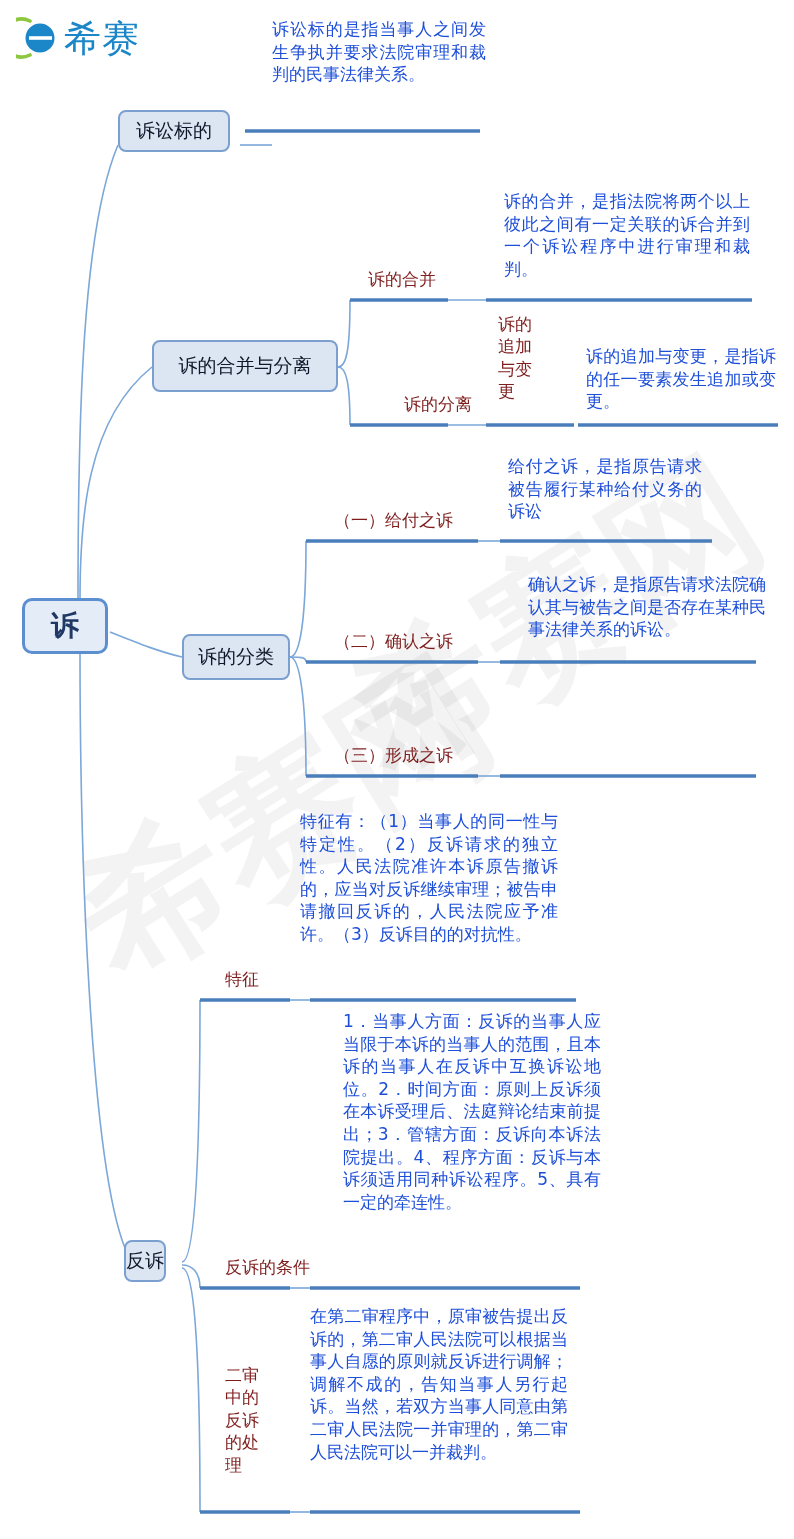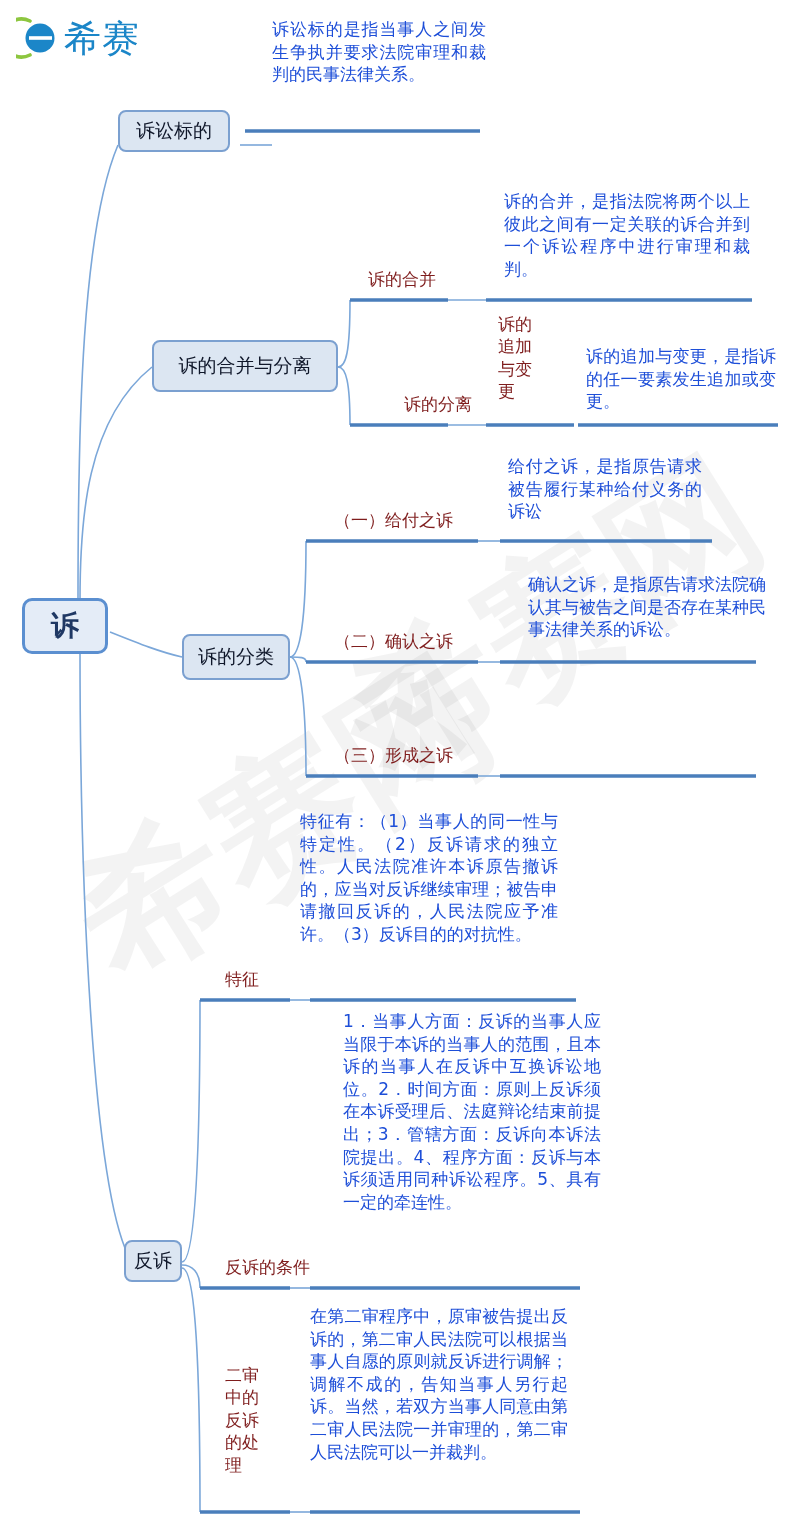--- a/index.html
+++ b/index.html
@@ -210,21 +210,21 @@
   <div class="node" style="left:182px; top:634px; width:108px; height:46px;">诉的分类</div>
 
   <div class="label" style="left:334px; top:509px; width:146px;">（一）给付之诉</div>
   <div class="leaf-text" style="left:508px; top:455px; width:194px;">给付之诉，是指原告请求被告履行某种给付义务的诉讼</div>
 
   <div class="label" style="left:334px; top:630px; width:146px;">（二）确认之诉</div>
   <div class="leaf-text" style="left:528px; top:551px; width:238px;margin-top:22px;">确认之诉，是指原告请求法院确认其与被告之间是否存在某种民事法律关系的诉讼。</div>
 
   <div class="label" style="left:334px; top:744px; width:146px;">（三）形成之诉</div>
 
-  <div class="node" style="left:124px; top:1240px; width:58px; height:42px;">反诉</div>
+  <div class="node" style="left:124px; top:1240px; width:42px; height:42px;">反诉</div>
 
   <div class="label" style="left:225px; top:968px; width:58px;">特征</div>
   <div class="leaf-text" style="left:300px; top:810px; width:258px;">特征有：（1）当事人的同一性与特定性。（2）反诉请求的独立性。人民法院准许本诉原告撤诉的，应当对反诉继续审理；被告申请撤回反诉的，人民法院应予准许。（3）反诉目的的对抗性。</div>
 
   <div class="label" style="left:225px; top:1256px; width:92px;">反诉的条件</div>
   <div class="leaf-text" style="left:312px; top:1010px; width:258px;margin-left:31px;">1．当事人方面：反诉的当事人应当限于本诉的当事人的范围，且本诉的当事人在反诉中互换诉讼地位。2．时间方面：原则上反诉须在本诉受理后、法庭辩论结束前提出；3．管辖方面：反诉向本诉法院提出。4、程序方面：反诉与本诉须适用同种诉讼程序。5、具有一定的牵连性。</div>
 
   <div class="label" style="left:225px; top:1364px; width:38px;">二审中的反诉的处理</div>
   <div class="leaf-text" style="left:310px; top:1305px; width:258px;">在第二审程序中，原审被告提出反诉的，第二审人民法院可以根据当事人自愿的原则就反诉进行调解；调解不成的，告知当事人另行起诉。当然，若双方当事人同意由第二审人民法院一并审理的，第二审人民法院可以一并裁判。</div>
 

